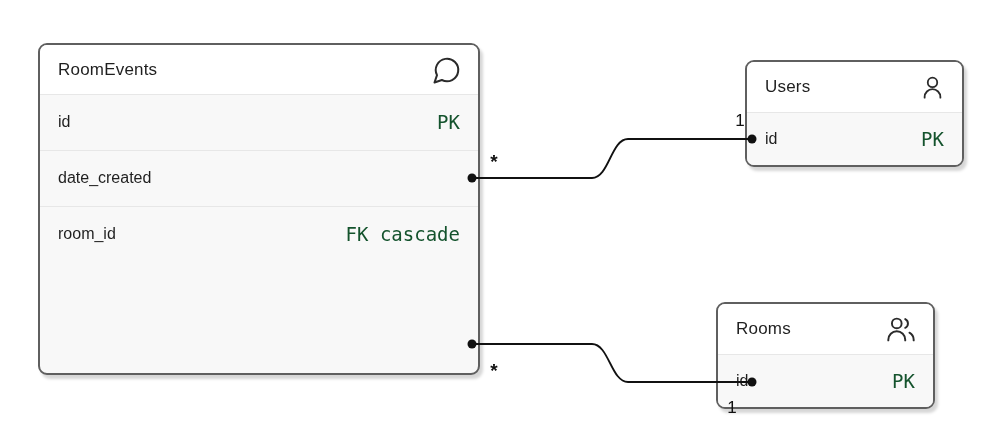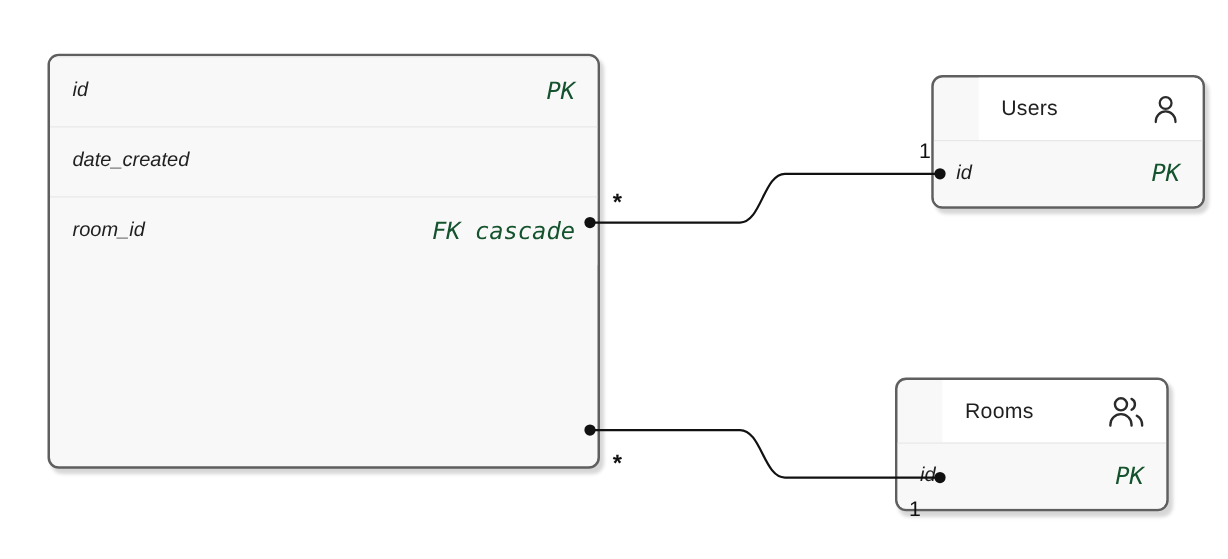--- a/index.html
+++ b/index.html
@@ -39,40 +39,39 @@
   .ticon{display:flex;align-items:center;color:#2b2b2b;}
   .ticon svg{stroke:#2b2b2b;fill:none;stroke-width:1.6;stroke-linecap:round;stroke-linejoin:round;}
   .trow{
     display:flex;
     align-items:center;
     justify-content:space-between;
     padding:0 18px;
     box-sizing:border-box;
     border-top:1px solid #e7e7e7;
     background:#f8f8f8;
-    font-style:italic;
   }
   .cname{font-size:16px;color:#1f1f1f;}
   .cann{
     font-family:"DejaVu Sans Mono", monospace;
     font-size:19px;
     color:#14532d;
     white-space:pre;
     text-align:right;
   }
 
   
   .t-roomevents{left:38px;top:43px;width:442px;height:332px;}
   .t-roomevents .thead{height:49px;}
   .t-roomevents .trow{height:55.8px;}
 
   
   .t-users{left:745px;top:60px;width:219px;height:107px;}
   .t-rooms{left:716px;top:302px;width:219px;height:107px;}
-  .t-users .thead,.t-rooms .thead{height:50px;margin-left:36px;}
+  .t-users .thead,.t-rooms .thead{height:50px;}
   .t-users .trow,.t-rooms .trow{height:53px;}
 
   
   .overlay{
     position:absolute;inset:0;
     width:982px;height:447px;
     z-index:2;
     pointer-events:none;
   }
   .overlay path.rel{
@@ -88,20 +87,28 @@
   }
   .overlay text.star{font-size:19px;font-weight:bold;}
   .overlay text.one{font-size:17px;}
 </style>
 </head>
 <body>
 
 <div class="canvas">
 
   <div class="table t-roomevents">
+    <div class="thead">
+      <span class="ttitle">RoomEvents</span>
+      <span class="ticon">
+        <svg width="30" height="30" viewBox="0 0 24 24">
+          <path d="M7.9 20A9 9 0 1 0 4 16.1L2 22Z"></path>
+        </svg>
+      </span>
+    </div>
     <div class="trow">
       <span class="cname">id</span>
       <span class="cann">PK</span>
     </div>
     <div class="trow">
       <span class="cname">date_created</span>
     </div>
     <div class="trow">
       <span class="cname">room_id</span>
       <span class="cann">FK cascade</span>

